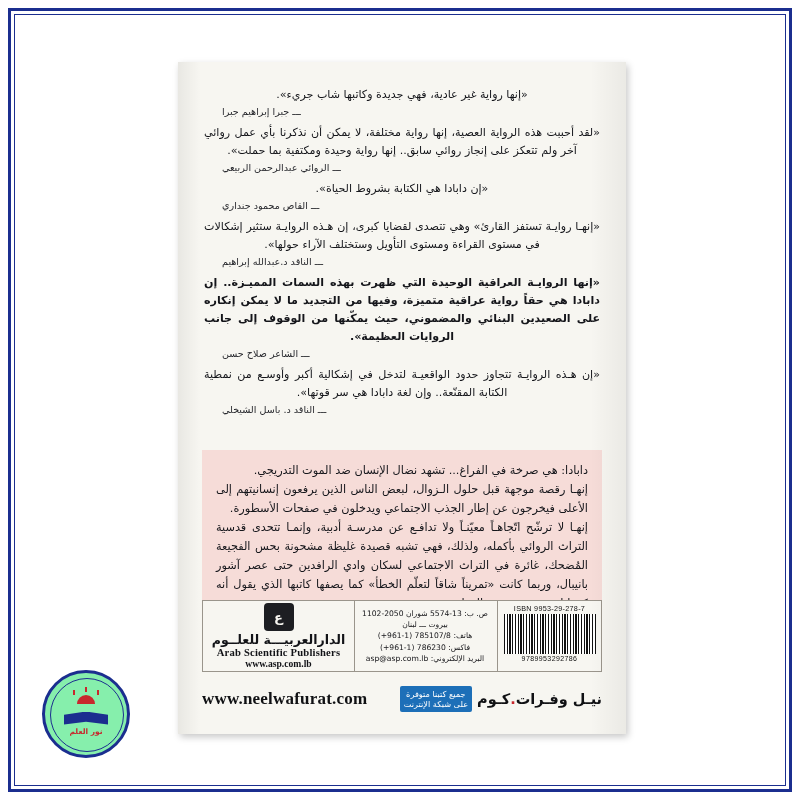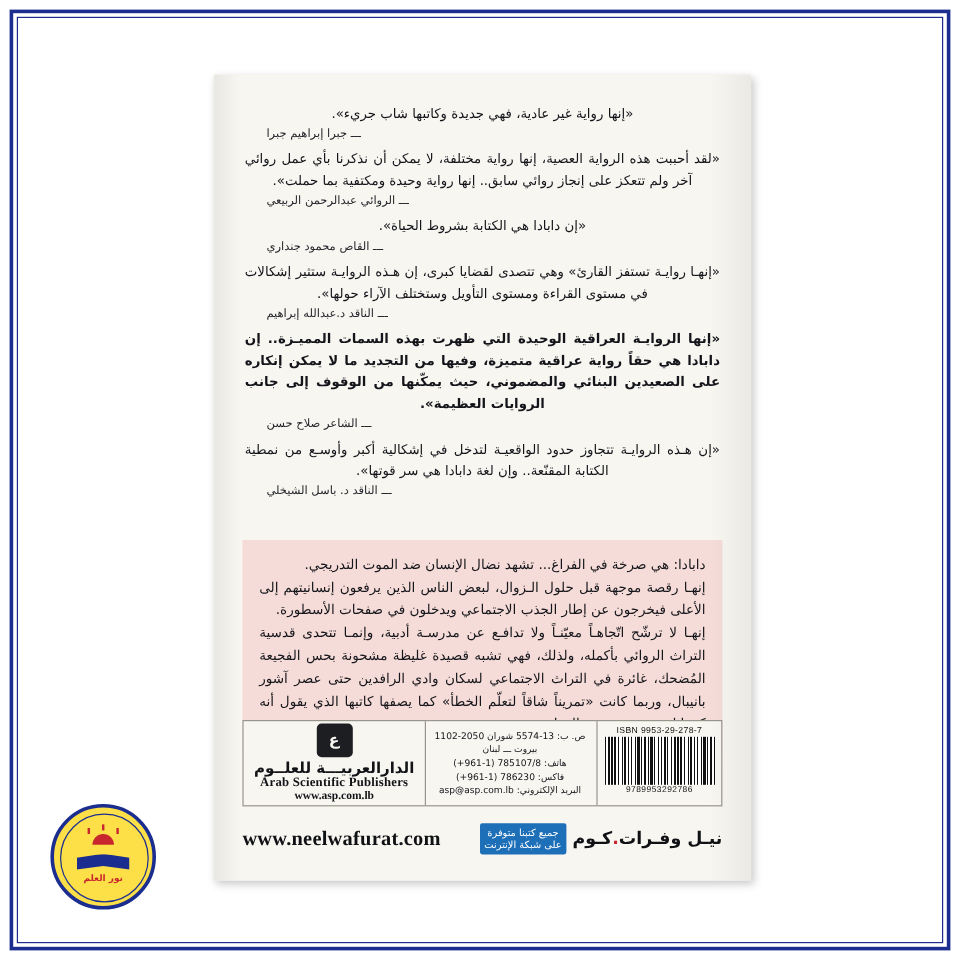--- a/index.html
+++ b/index.html
@@ -260,21 +260,21 @@
 
   
   .seal {
     position: absolute;
     left: 42px;
     bottom: 42px;
     width: 88px;
     height: 88px;
     border-radius: 50%;
     border: 3px solid #1b2e8f;
-    background: #fde047;
+    background: #86efac;
     display: flex;
     flex-direction: column;
     align-items: center;
     justify-content: center;
     box-sizing: border-box;
     text-align: right;
   }
   .seal-ring {
     position: absolute;
     left: 5px; top: 5px;

